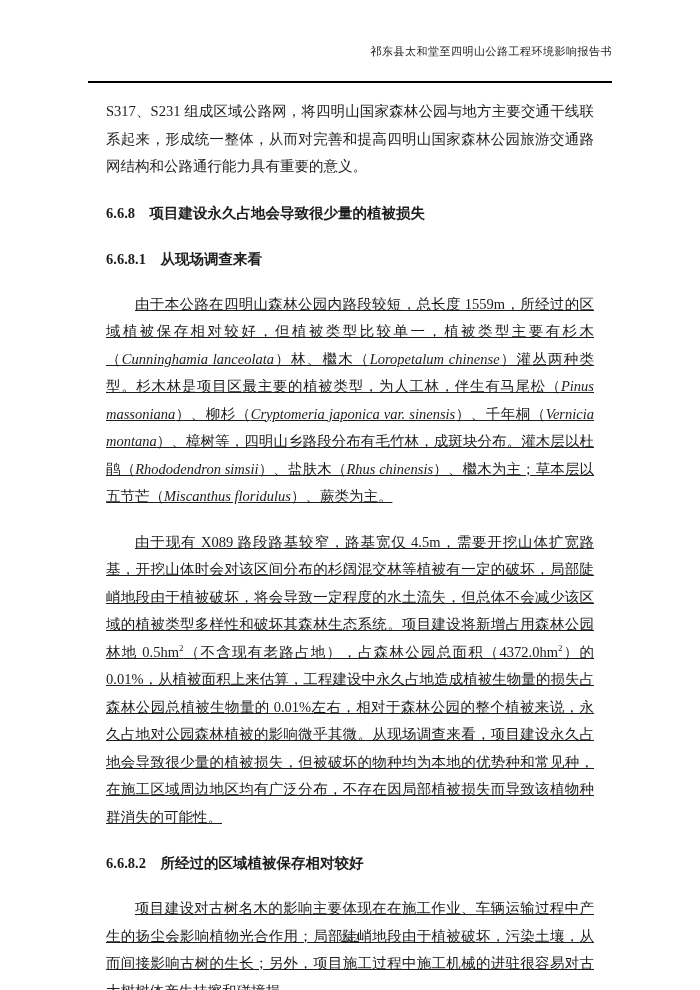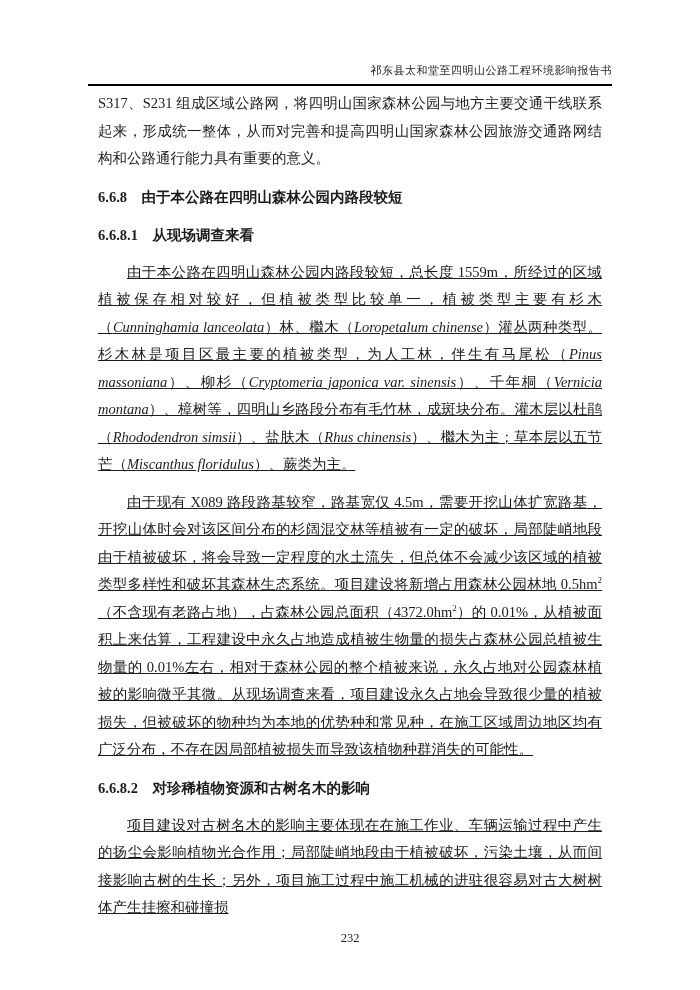--- a/index.html
+++ b/index.html
@@ -21,35 +21,34 @@
     position: absolute;
     top: 44px;
     left: 88px;
     right: 88px;
   }
   .header-title {
     text-align: right;
     font-size: 11px;
     letter-spacing: 0.5px;
     color: #222;
-    padding-bottom: 6px;
-    margin-top: 19px;
+    padding-bottom: 22px;
   }
   .header-divider {
     border-top: 2px solid #000;
     height: 0;
   }
   .doc-body {
     position: absolute;
     top: 80px;
     left: 88px;
     width: 524px;
   }
   .doc-body p {
-    margin: 10px;
+    margin: 18px;
     font-size: 14.5px;
     line-height: 27.5px;
     text-align: justify;
     text-justify: inter-ideograph;
     word-break: break-word;
   }
   .doc-body p.indent { text-indent: 2em; text-decoration: underline; }
   .doc-body p.heading1,
   .doc-body p.heading2 {
     font-weight: bold;
@@ -77,24 +76,24 @@
 <body>
 
 <div class="page">
   <div class="page-header">
     <div class="header-title">祁东县太和堂至四明山公路工程环境影响报告书</div>
     <div class="header-divider"></div>
   </div>
 
   <div class="doc-body">
       <p class="paragraph"><span>S317、S231 组成区域公路网，将四明山国家森林公园与地方主要交通干线联系起来，形成统一整体，从而对完善和提高四明山国家森林公园旅游交通路网结构和公路通行能力具有重要的意义。</span></p>
-      <p class="heading1"><span>6.6.8　由于本公路在四明山森林公园内路段较短</span></p>
+      <p class="heading1"><span>6.6.8　项目建设永久占地会导致很少量的植被损失</span></p>
       <p class="heading2"><span>6.6.8.1　从现场调查来看</span></p>
       <p class="paragraph indent"><span>由于本公路在四明山森林公园内路段较短，总长度 1559m，所经过的区域植被保存相对较好，但植被类型比较单一，植被类型主要有杉木（</span><span class="italic">Cunninghamia lanceolata</span><span>）林、檵木（</span><span class="italic">Loropetalum chinense</span><span>）灌丛两种类型。杉木林是项目区最主要的植被类型，为人工林，伴生有马尾松（</span><span class="italic">Pinus massoniana</span><span>）、柳杉（</span><span class="italic">Cryptomeria japonica var. sinensis</span><span>）、千年桐（</span><span class="italic">Vernicia montana</span><span>）、樟树等，四明山乡路段分布有毛竹林，成斑块分布。灌木层以杜鹃（</span><span class="italic">Rhododendron simsii</span><span>）、盐肤木（</span><span class="italic">Rhus chinensis</span><span>）、檵木为主；草本层以五节芒（</span><span class="italic">Miscanthus floridulus</span><span>）、蕨类为主。</span></p>
       <p class="paragraph indent"><span>由于现有 X089 路段路基较窄，路基宽仅 4.5m，需要开挖山体扩宽路基，开挖山体时会对该区间分布的杉阔混交林等植被有一定的破坏，局部陡峭地段由于植被破坏，将会导致一定程度的水土流失，但总体不会减少该区域的植被类型多样性和破坏其森林生态系统。项目建设将新增占用森林公园林地 0.5hm</span><span class="sup">2</span><span>（不含现有老路占地），占森林公园总面积（4372.0hm</span><span class="sup">2</span><span>）的 0.01%，从植被面积上来估算，工程建设中永久占地造成植被生物量的损失占森林公园总植被生物量的 0.01%左右，相对于森林公园的整个植被来说，永久占地对公园森林植被的影响微乎其微。从现场调查来看，项目建设永久占地会导致很少量的植被损失，但被破坏的物种均为本地的优势种和常见种，在施工区域周边地区均有广泛分布，不存在因局部植被损失而导致该植物种群消失的可能性。</span></p>
-      <p class="heading2"><span>6.6.8.2　对珍稀植物资源和古树名木的影响</span></p>
+      <p class="heading2"><span>6.6.8.2　所经过的区域植被保存相对较好</span></p>
       <p class="paragraph indent"><span>项目建设对古树名木的影响主要体现在在施工作业、车辆运输过程中产生的扬尘会影响植物光合作用；局部陡峭地段由于植被破坏，污染土壤，从而间接影响古树的生长；另外，项目施工过程中施工机械的进驻很容易对古大树树体产生挂擦和碰撞损</span></p>
     </div>
 
   <div class="page-footer">
     <span>232</span>
   </div>
 </div>
 
 </body></html>

